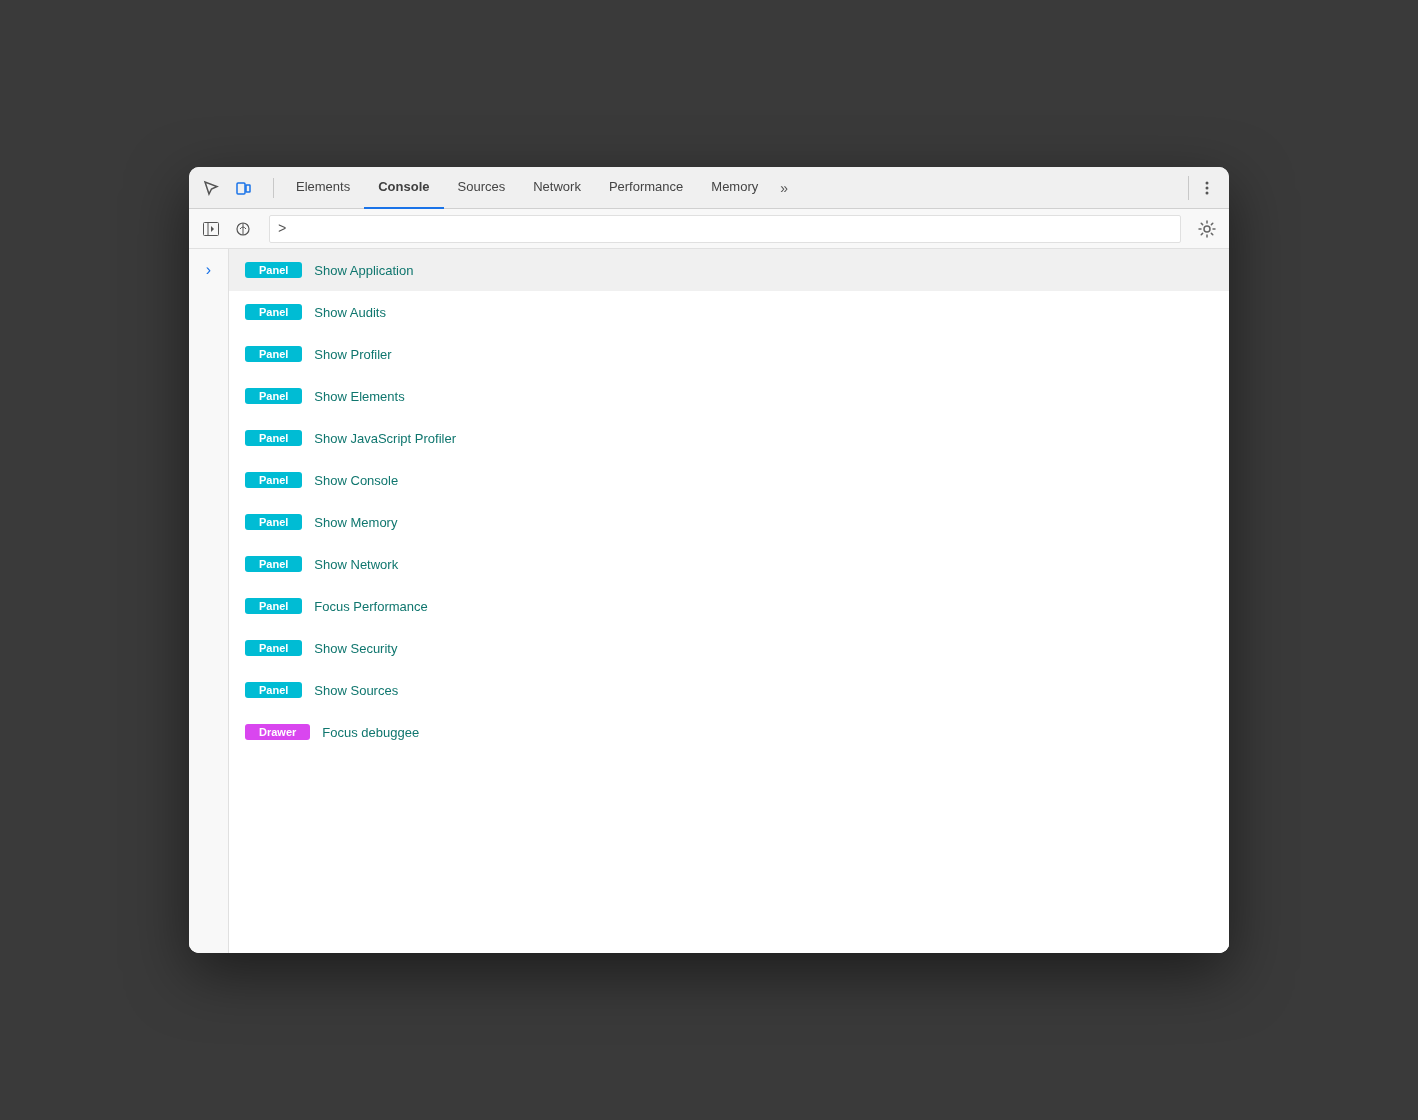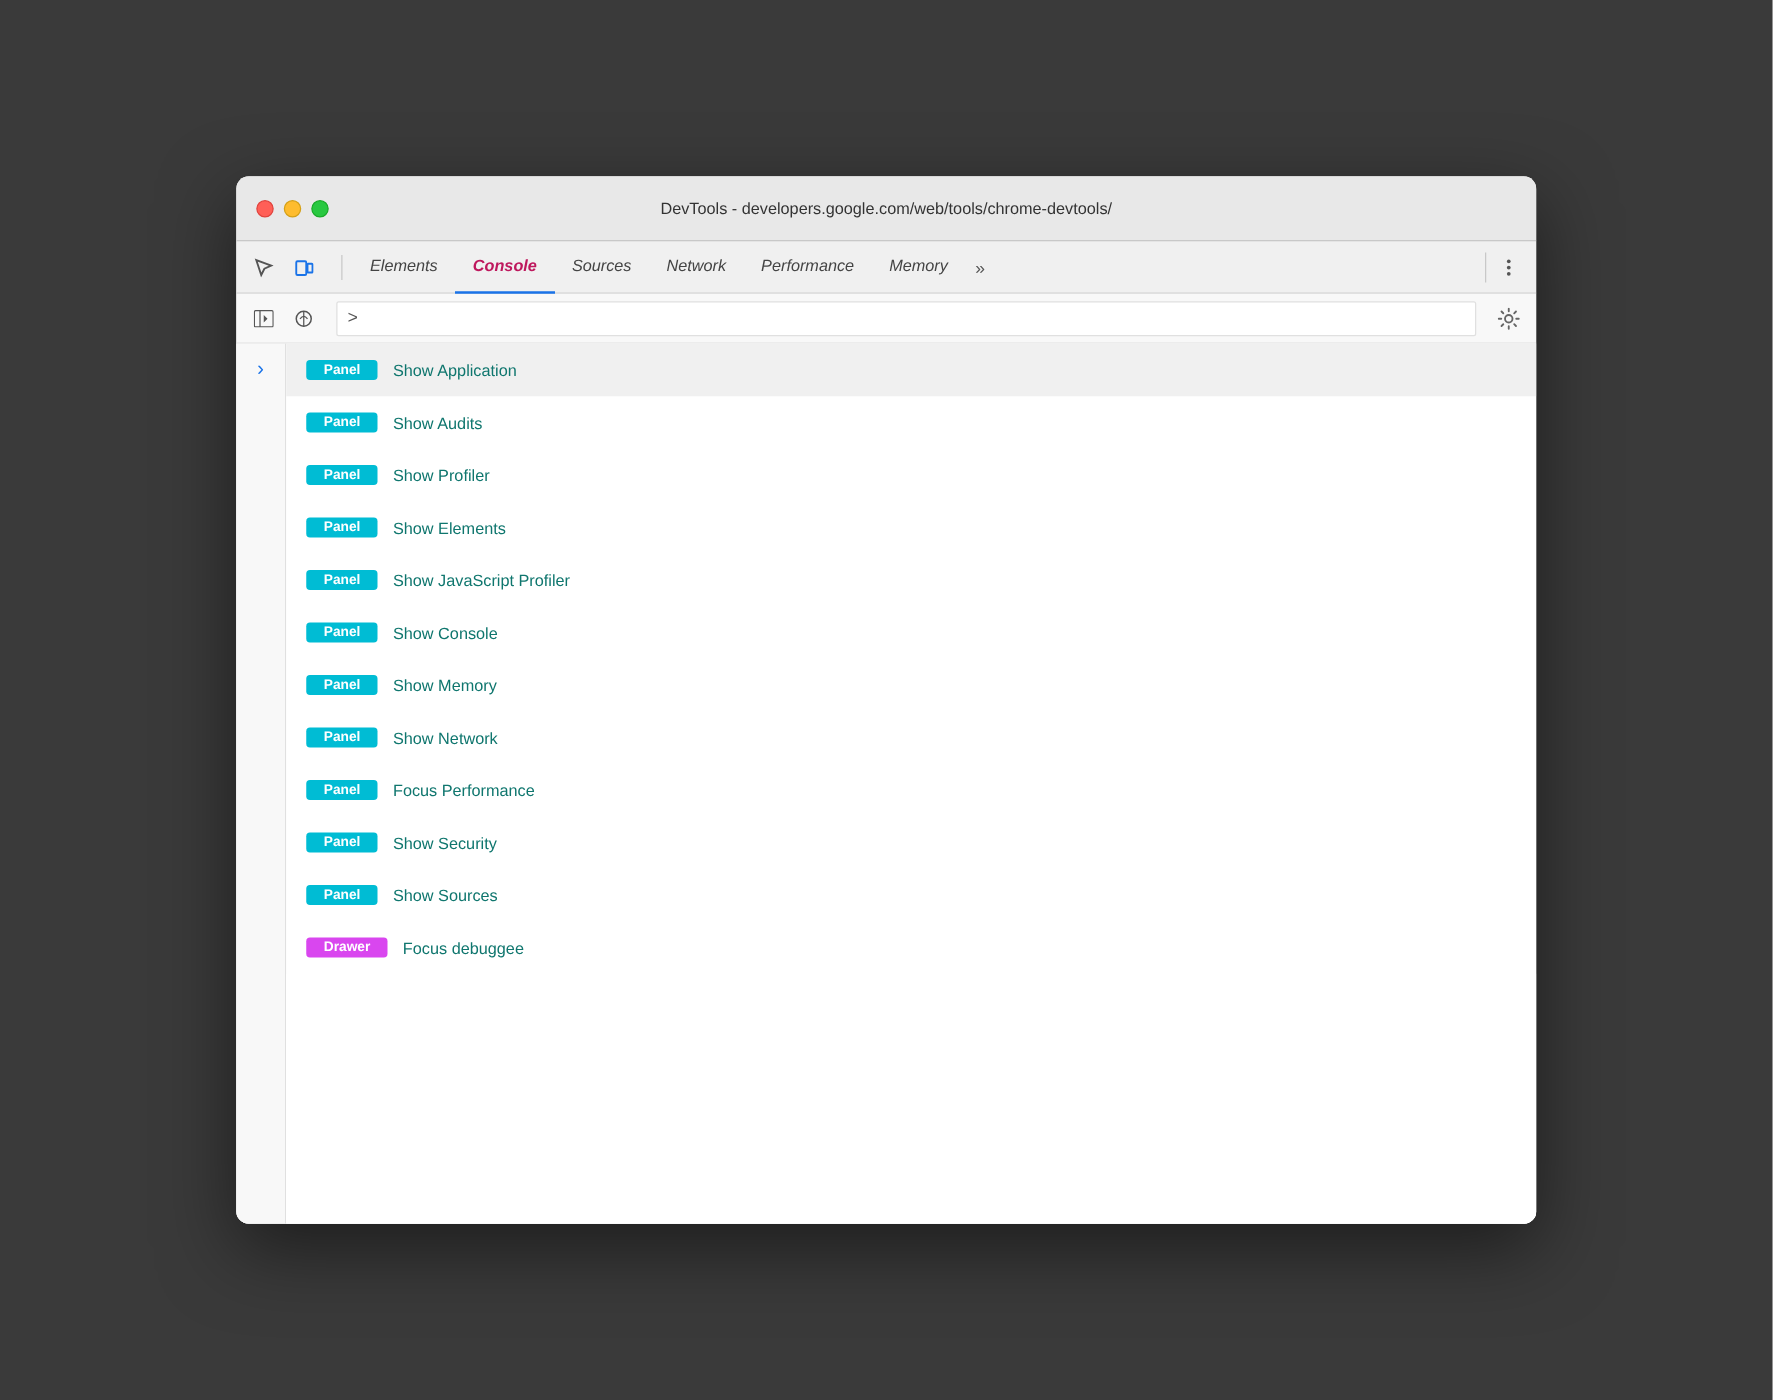--- a/index.html
+++ b/index.html
@@ -105,27 +105,26 @@
     .tab {
       padding: 12px 14px;
       height: 42px;
       display: flex;
       align-items: center;
       font-size: 13px;
       color: #444;
       cursor: pointer;
       border-bottom: 2px solid transparent;
       white-space: nowrap;
-      font-style: italic;
     }
 
     .tab.active {
       font-weight: 600;
       border-bottom: 2px solid #1a73e8;
-      color: #be185d;
+      color: #404040;
     }
 
     .tab-more {
       padding: 0 8px;
       height: 42px;
       display: flex;
       align-items: center;
       font-size: 14px;
       color: #555;
       cursor: pointer;
@@ -272,28 +271,20 @@
     .content-area {
       background: white;
       min-height: 200px;
     }
   </style>
 </head>
 <body>
 
 <div class="window">
 
-  <div class="title-bar">
-    <div class="traffic-lights">
-      <div class="traffic-light close"></div>
-      <div class="traffic-light minimize"></div>
-      <div class="traffic-light maximize"></div>
-    </div>
-    <span class="title-text">DevTools - developers.google.com/web/tools/chrome-devtools/</span>
-  </div>
 
   <div class="tab-bar">
     <div class="tab-bar-icons">
       <div class="icon-btn">
         <svg width="16" height="16" viewBox="0 0 16 16" fill="none">
           <path d="M2 2 L6 14 L8.5 9 L14 6.5 Z" stroke="#555" stroke-width="1.5" fill="none"></path>
         </svg>
       </div>
       <div class="icon-btn">
         <svg width="16" height="16" viewBox="0 0 16 16" fill="none">

